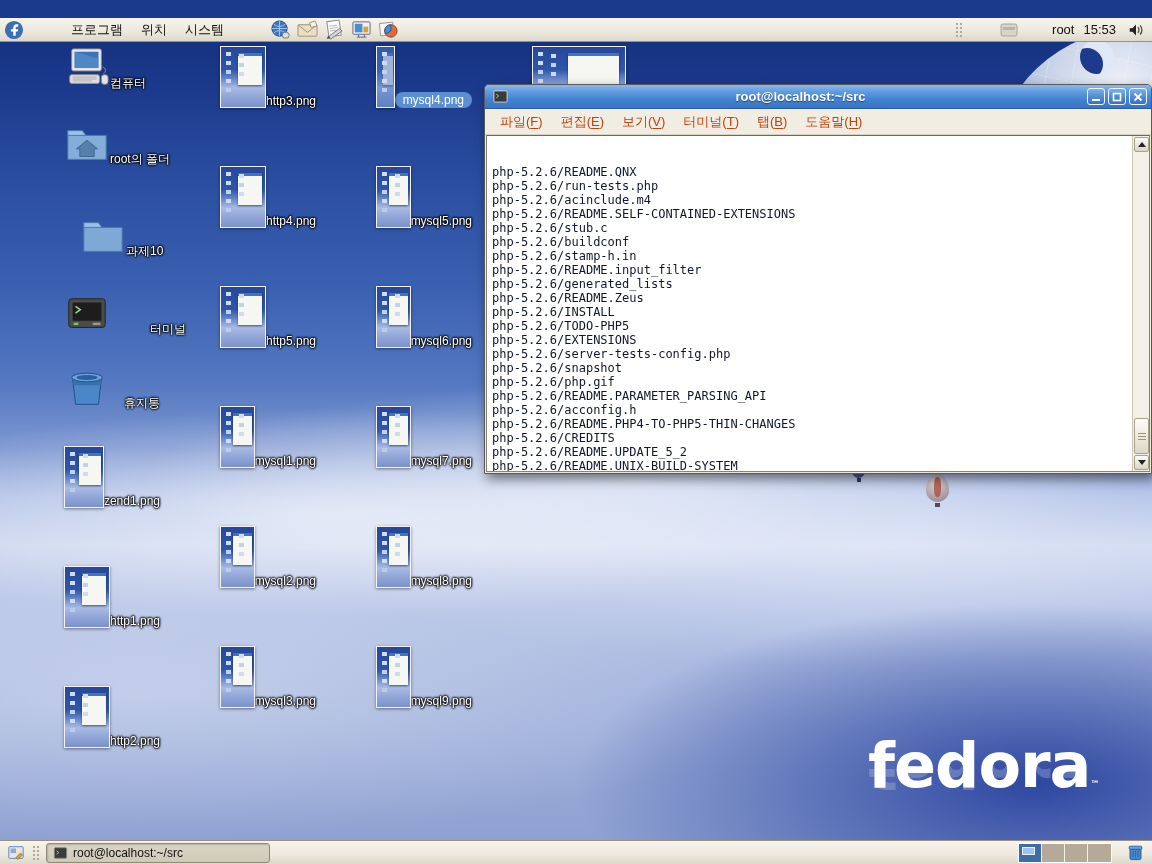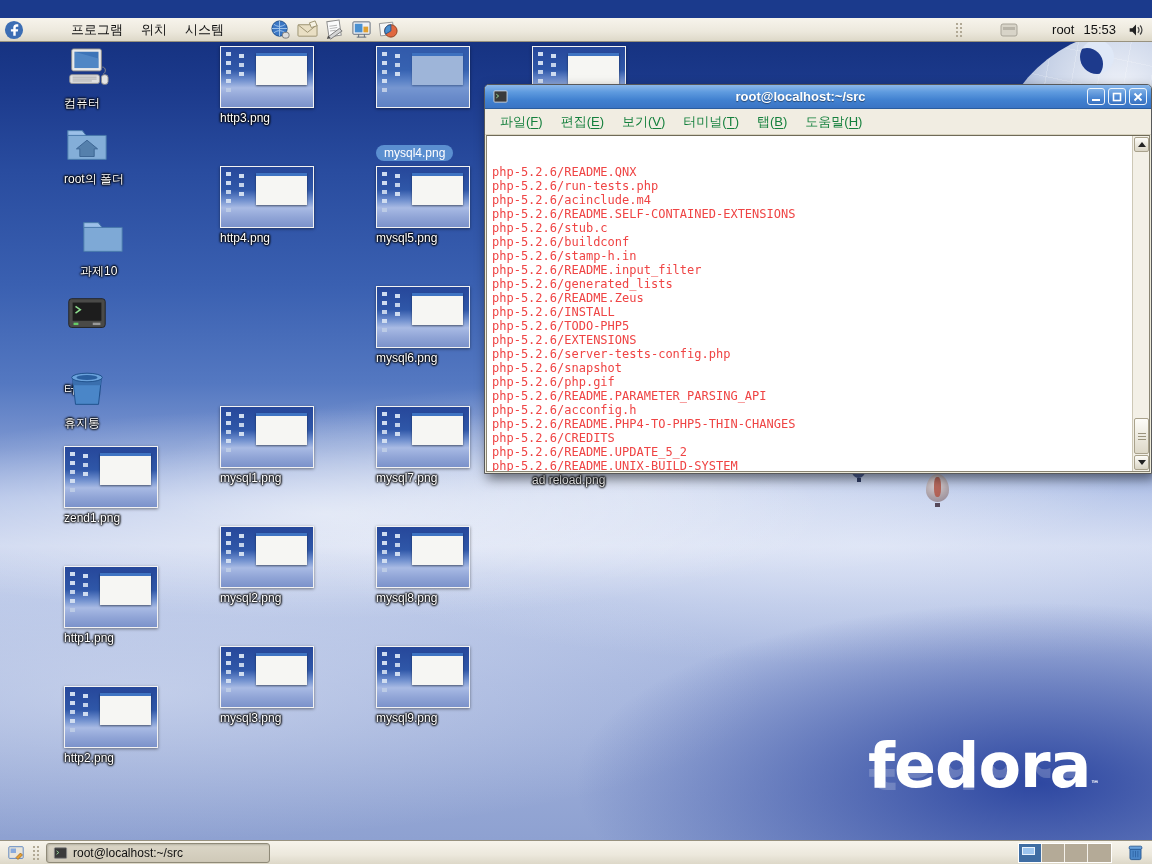--- a/index.html
+++ b/index.html
@@ -42,21 +42,21 @@
   #balloon-1::after { content:""; position:absolute; left:5px; bottom:-4px; width:4px; height:4px; background:#2e3c66; }
   #balloon-2 { left:926px; top:450px; width:23px; height:28px; background:radial-gradient(circle at 42% 32%, #e3dade, #b0a6ac 55%, #8d8090); }
   #balloon-2::before { content:""; position:absolute; left:8px; top:3px; width:7px; height:20px; background:#b05040; border-radius:40%; opacity:.8; }
   #balloon-2::after { content:""; position:absolute; left:9px; bottom:-5px; width:5px; height:4px; background:#55485a; }
   #fedora-mark { left:868px; top:712px; width:280px; text-align:left; color:#fff; font-family:"DejaVu Sans",sans-serif; font-weight:bold; font-size:62px; letter-spacing:-1px; line-height:60px; }
   #fedora-mark .tm { font-size:9px; vertical-align:baseline; letter-spacing:0; }
   #fedora-reflect { left:868px; top:770px; width:280px; height:28px; overflow:hidden; color:#fff; opacity:.2; font-family:"DejaVu Sans",sans-serif; font-weight:bold; font-size:62px; letter-spacing:-1px; line-height:60px; transform:scaleY(-1); transform-origin:top; }
 
   
   #desktop-icons { position:absolute; inset:0; z-index:2; }
-  .desktop-icon { position:absolute; width:96px; display:flex; flex-direction:column; align-items:flex-start; }
+  .desktop-icon { position:absolute; width:96px; display:flex; flex-direction:row; align-items:flex-end; }
   .sysicon { width:46px; height:46px; display:flex; align-items:center; justify-content:center; }
   .icon-label { margin-top:3px; max-width:110px; font-size:12px; color:#fff; text-align:center; white-space:nowrap;
     text-shadow:0 1px 2px #000, 1px 0 2px #000, -1px 0 2px #000, 0 -1px 2px #000; }
   .icon-label.sel { background:#5b8fd0; border-radius:10px; padding:1px 8px; text-shadow:none;margin-top:37px; }
   .mini { position:relative; width:94px; height:62px; border:1px solid #f2f2f2; box-shadow:0 1px 3px rgba(0,0,0,.45); overflow:hidden;
     background:linear-gradient(180deg,#26479a 0%,#2f57a8 38%,#6f8fce 55%,#a9bbe4 68%,#93a7d8 82%,#7b92ca 100%); }
   .mini::before { content:""; position:absolute; left:38%; top:10%; width:56%; height:48%; background:#f6f6f3; border-top:3px solid #3f74c2; box-shadow:0 1px 2px rgba(0,0,0,.5); }
   .mini::after { content:""; position:absolute; left:5px; top:5px; width:5px; height:4px; background:#cfdcf0;
     box-shadow:0 9px 0 #cfdcf0, 0 18px 0 #c3d2ea, 0 27px 0 #cfdcf0, 0 36px 0 #bccbe6, 13px 2px 0 #cfdcf0, 13px 11px 0 #c3d2ea, 13px 20px 0 #cfdcf0; }
   .mini .ov { position:absolute; inset:-1px; background:rgba(62,110,188,.48); display:none; }
@@ -66,24 +66,24 @@
   #terminal-window { position:absolute; left:484px; top:60px; width:668px; height:390px; z-index:10;
     background:#ece9d8; border:1px solid #58595b; border-radius:5px 5px 0 0; box-shadow:3px 5px 12px rgba(0,0,0,.5); }
   .titlebar { height:24px; border-radius:4px 4px 0 0; display:flex; align-items:center; padding:0 4px;
     background:linear-gradient(180deg,#8cb8ea 0%,#5f9bdf 30%,#4181d0 65%,#3a74c4 100%); border-bottom:1px solid #2c5d9e; }
   .title-icon { width:17px; height:15px; display:flex; margin:0 4px; }
   .title-text { flex:1; text-align:center; font-size:13px; font-weight:bold; color:#fff; text-shadow:0 1px 1px rgba(0,0,0,.45); }
   .win-btns { display:flex; gap:3px; }
   .win-btn { width:18px; height:17px; border:1px solid #eef4fb; border-radius:3px; display:flex; align-items:center; justify-content:center;
     background:linear-gradient(180deg,#7fb0e6 0%,#4a86d2 60%,#3a72c0 100%); }
   .menubar { height:26px; background:#f1ede2; border-bottom:1px solid #d8d3c0; display:flex; align-items:center; padding-left:6px; }
-  .menu-item { font-size:13px; color:#15803d; padding:3px 9px;text-align:right; }
+  .menu-item { font-size:13px; color:#c2410c; padding:3px 9px;text-align:right; }
   .menu-item u { text-underline-offset:2px; }
   .term-wrap { position:relative; height:337px; margin:0 1px; background:#fff; border:1px solid #8a8573; border-top-color:#6f6a58; }
-  .term-body { position:absolute; left:0; top:0; right:17px; bottom:0; padding:1px 0 0 5px; font-family:"DejaVu Sans Mono","Liberation Mono",monospace; font-size:12px; line-height:14px; color:#ef4444; white-space:pre; overflow:hidden; }
+  .term-body { position:absolute; left:0; top:0; right:17px; bottom:0; padding:1px 0 0 5px; font-family:"DejaVu Sans Mono","Liberation Mono",monospace; font-size:12px; line-height:14px; color:#0f172a; white-space:pre; overflow:hidden; }
   .term-scroll { position:absolute; top:0; right:0; width:17px; height:100%; background:#f3f0e7; border-left:1px solid #cdc8b6; }
   .scroll-btn { position:absolute; left:1px; width:15px; height:15px; background:linear-gradient(180deg,#fdfcf8,#d9d4c4); border:1px solid #a9a28c; border-radius:2px; display:flex; align-items:center; justify-content:center; }
   .scroll-btn.up { top:1px; } .scroll-btn.down { bottom:1px; }
   .tri-up { width:0; height:0; border-left:4px solid transparent; border-right:4px solid transparent; border-bottom:5px solid #222; }
   .tri-down { width:0; height:0; border-left:4px solid transparent; border-right:4px solid transparent; border-top:5px solid #222; }
   .scroll-thumb { position:absolute; left:1px; bottom:17px; width:15px; height:36px; background:linear-gradient(180deg,#fdfcf8,#ddd8c8); border:1px solid #a9a28c; border-radius:2px; }
   .scroll-thumb::after { content:""; position:absolute; left:3px; top:14px; width:8px; height:1px; background:#9a937d; box-shadow:0 3px 0 #9a937d, 0 6px 0 #9a937d; }
 
   
   .tb-btn { width:26px; height:20px; margin-left:3px; display:flex; align-items:center; justify-content:center; border:1px solid transparent; border-radius:2px; }
@@ -218,21 +218,21 @@
             <svg viewBox="0 0 48 48" width="46" height="46">
               <rect x="5" y="7" width="38" height="30" rx="3" fill="#4a4a48" stroke="#222"></rect>
               <rect x="9" y="11" width="30" height="19" fill="#1d1d1d"></rect>
               <path d="M12 15l5 3.5-5 3.5" stroke="#8fdf8f" stroke-width="1.6" fill="none"></path>
               <rect x="10" y="32" width="5" height="2.5" fill="#6c6"></rect>
               <rect x="30" y="32" width="8" height="2.5" fill="#999"></rect>
             </svg>
           </span>
           <div class="icon-label">터미널</div>
         </div>
-        <div class="desktop-icon" style="left: 64px; top: 342px;">
+        <div class="desktop-icon" style="left: 64px; top: 342px; gap: 14px;">
           <span class="sysicon">
             <svg viewBox="0 0 48 48" width="46" height="46">
               <path d="M9 13h30l-3 27H12z" fill="#4a86c8" stroke="#1d4f8b"></path>
               <path d="M9 13h30l-.8 7H9.8z" fill="#3a6fae"></path>
               <ellipse cx="24" cy="12" rx="16" ry="4.5" fill="#6aa2dc" stroke="#1d4f8b"></ellipse>
               <ellipse cx="24" cy="12" rx="11" ry="2.6" fill="#2a5fa0"></ellipse>
             </svg>
           </span>
           <div class="icon-label">휴지통</div>
         </div>
@@ -248,20 +248,24 @@
           <div class="mini"></div>
           <div class="icon-label">http2.png</div>
         </div>
         <div class="desktop-icon" style="left: 220px; top: 22px;">
           <div class="mini"></div>
           <div class="icon-label">http3.png</div>
         </div>
         <div class="desktop-icon" style="left: 220px; top: 142px;">
           <div class="mini"></div>
           <div class="icon-label">http4.png</div>
+        </div>
+        <div class="desktop-icon" style="left: 220px; top: 262px;">
+          <div class="mini"></div>
+          <div class="icon-label">http5.png</div>
         </div>
         <div class="desktop-icon" style="left: 220px; top: 382px;">
           <div class="mini"></div>
           <div class="icon-label">mysql1.png</div>
         </div>
         <div class="desktop-icon" style="left: 220px; top: 502px;">
           <div class="mini"></div>
           <div class="icon-label">mysql2.png</div>
         </div>
         <div class="desktop-icon" style="left: 220px; top: 622px;">

